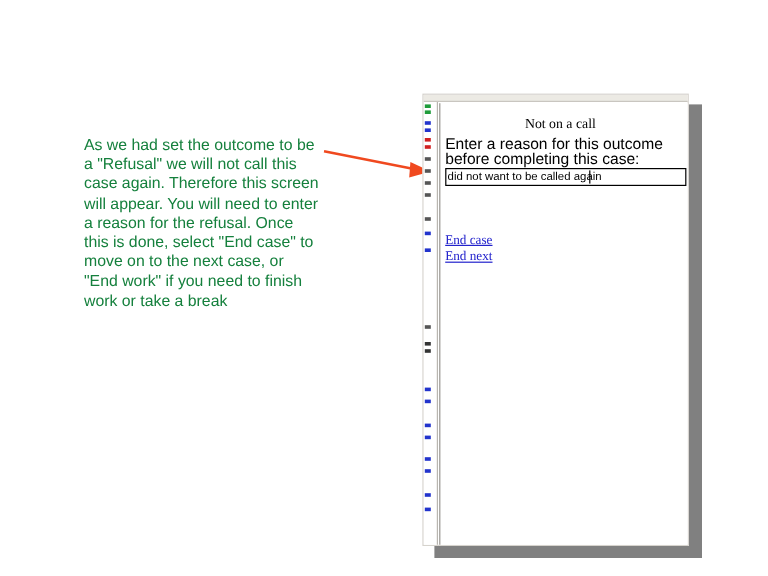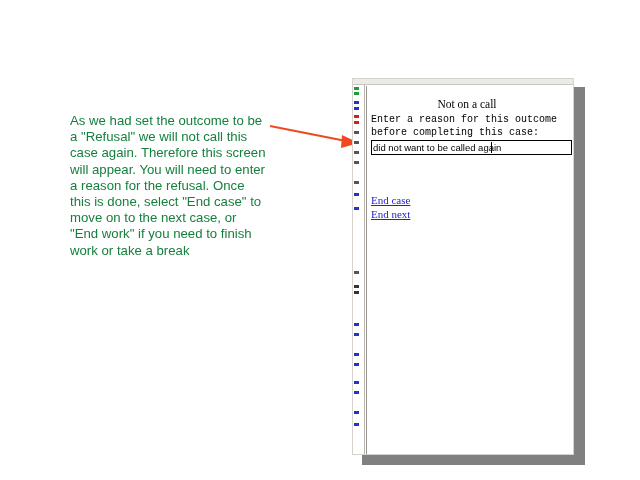--- a/index.html
+++ b/index.html
@@ -138,22 +138,22 @@
     font-family: "Liberation Serif", serif;
     font-size: 11.5px;
     color: #000000;
     white-space: nowrap;
   }
   #panel-instruction {
     position: absolute;
     left: 4px;
     top: 27px;
     width: 200px;
-    font-family: Liberation Mono, monospace;
-    font-size: 10px;
+    font-family: Liberation Sans, sans-serif;
+    font-size: 13px;
     line-height: 13px;
     color: #000000;
   }
   #reason-input {
     position: absolute;
     left: 4px;
     top: 54px;
     width: 201px;
     height: 15px;
     background: #ffffff;

